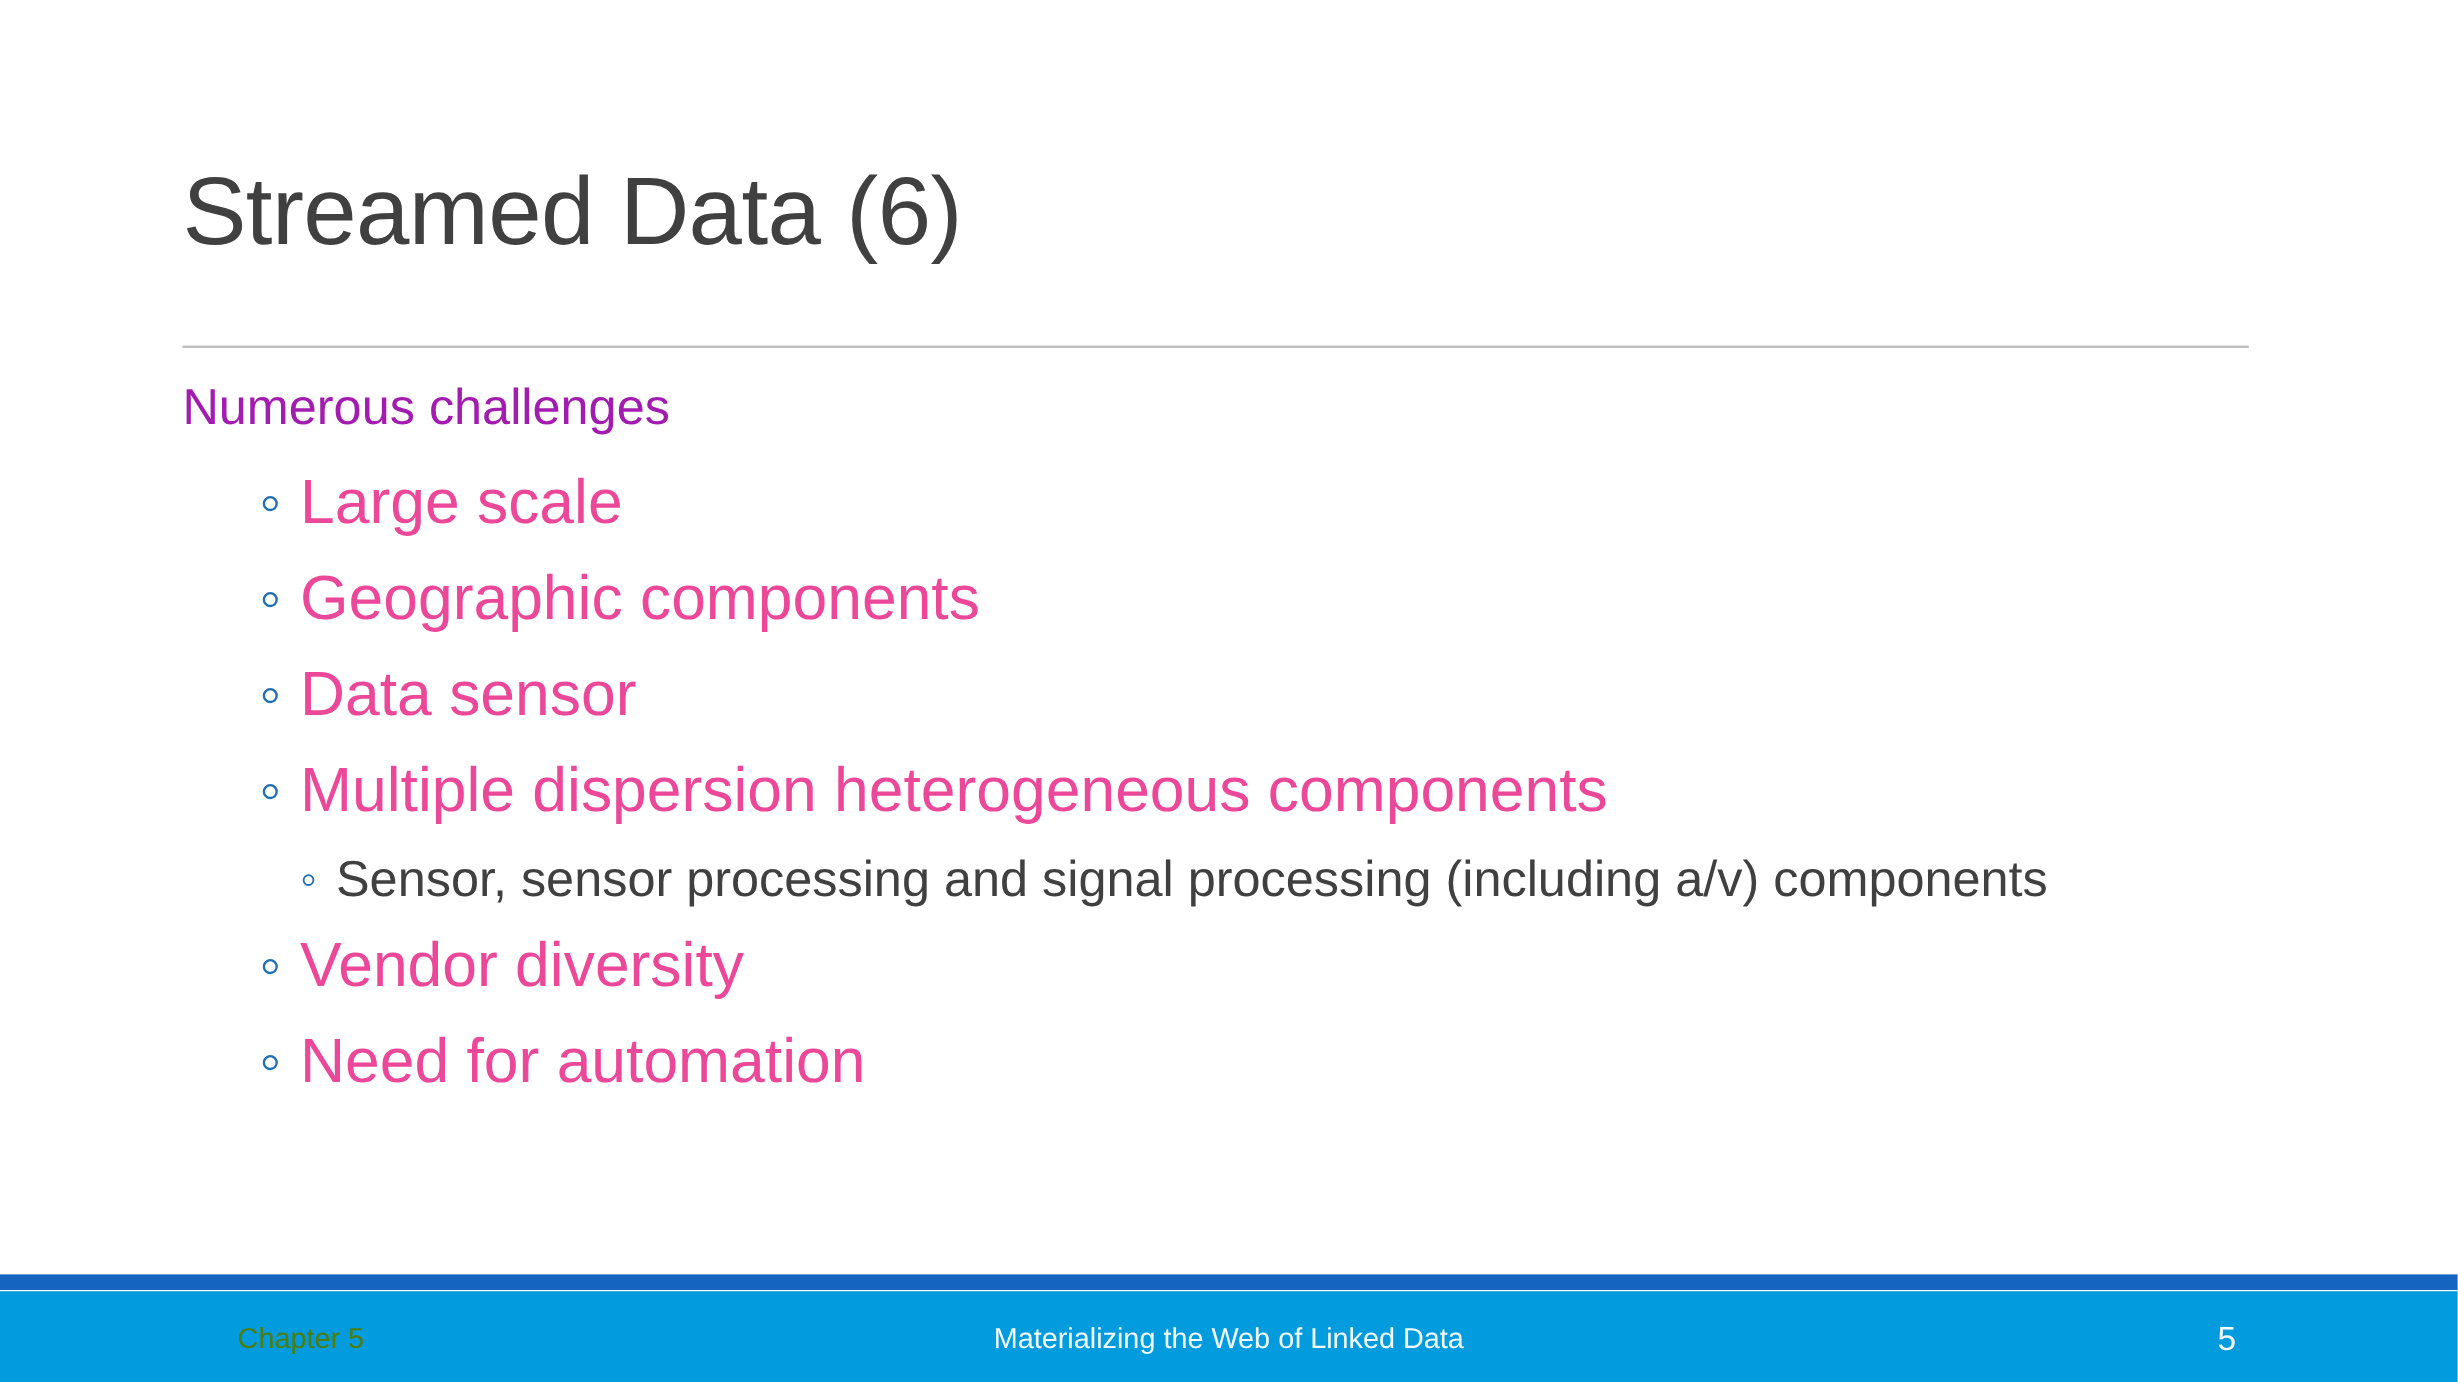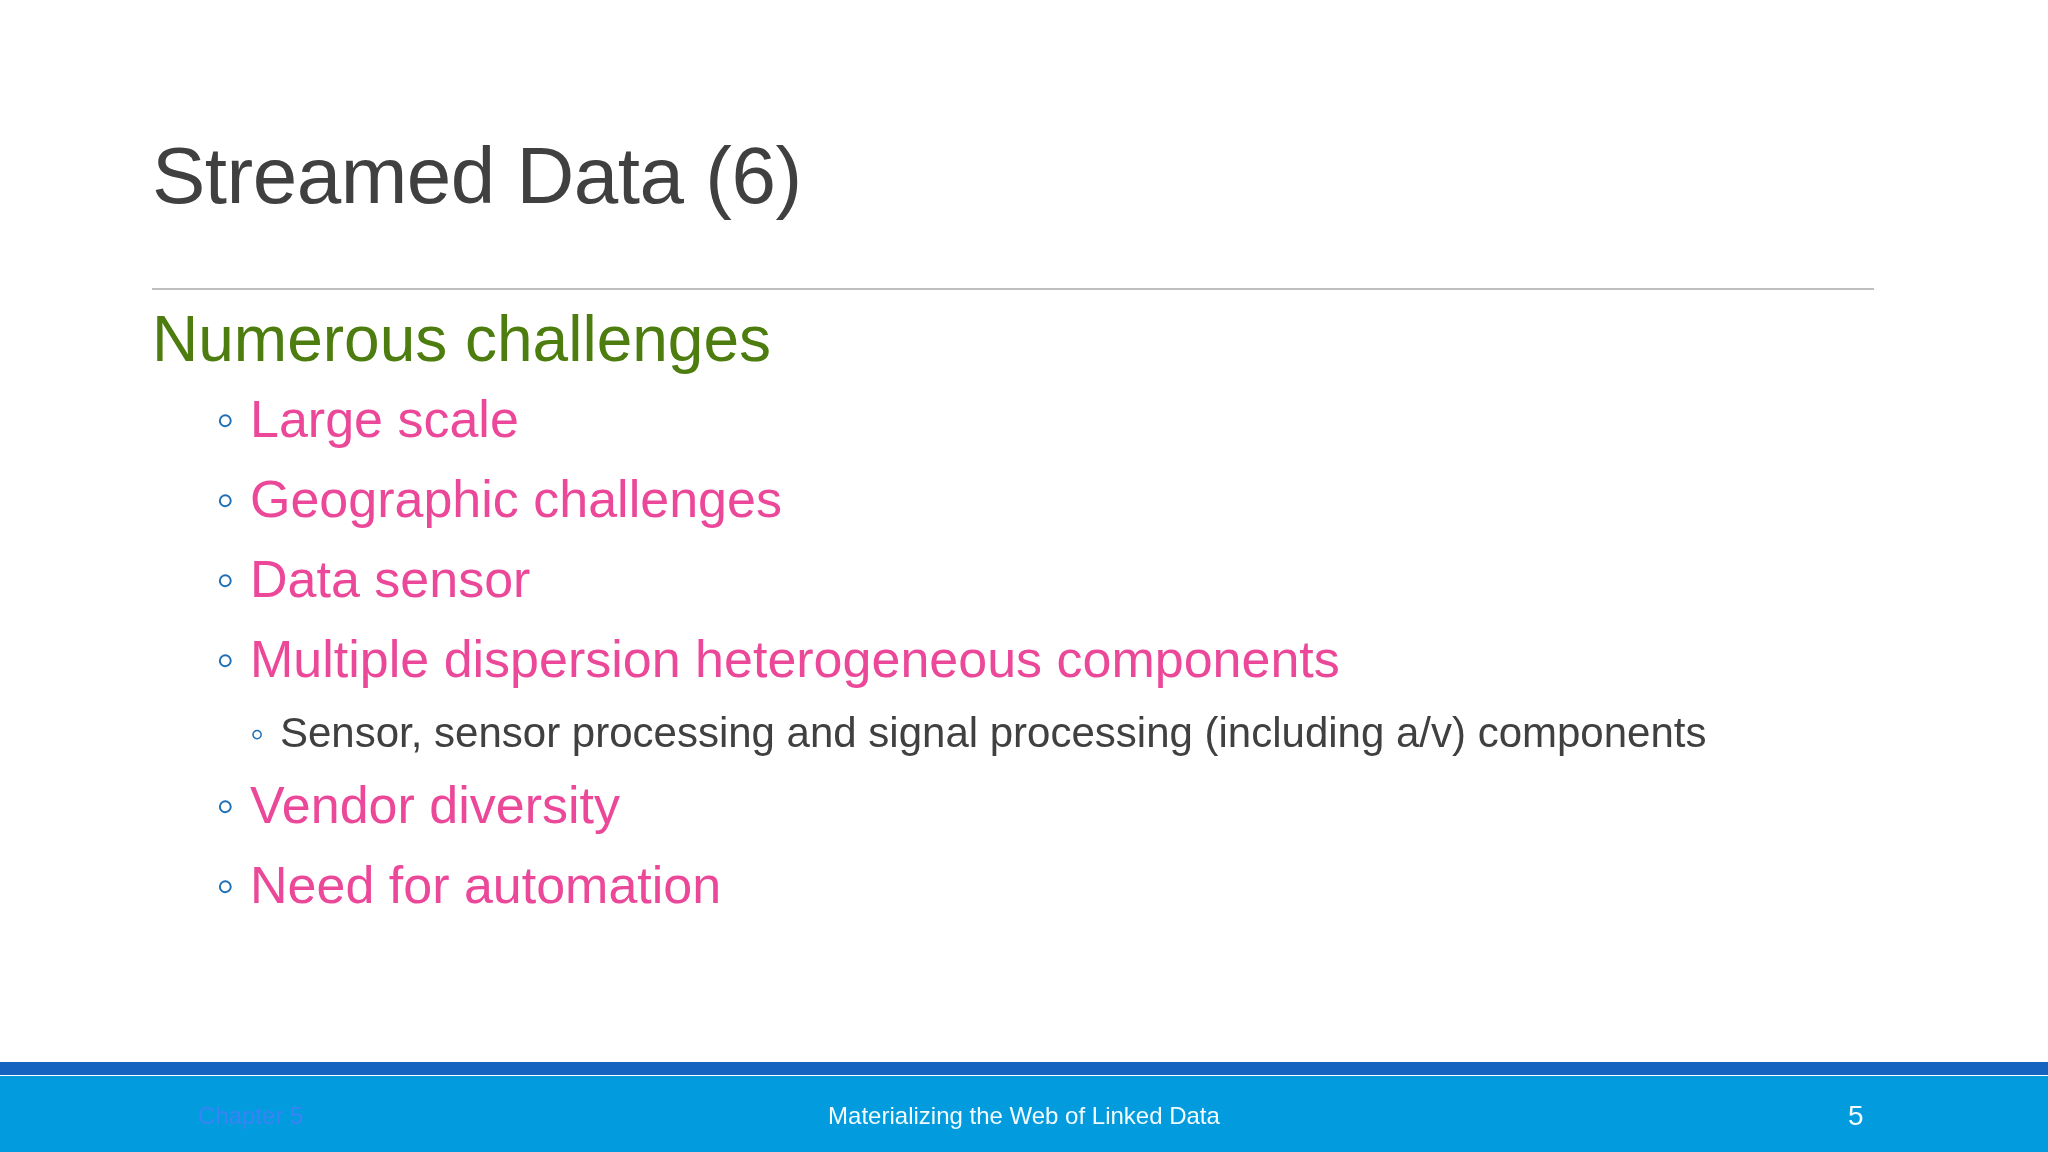--- a/index.html
+++ b/index.html
@@ -50,23 +50,23 @@
   .body-block {
     position: absolute;
     left: 152px;
     top: 304px;
     width: 1760px;
   }
 
   .lvl1 {
     font-family: "Liberation Sans", sans-serif;
     font-weight: 300;
-    font-size: 64px;
+    font-size: 42px;
     line-height: 70px;
-    color: #4d7c0f;
+    color: #a21caf;
     margin: 0 0 10px 0;
     white-space: nowrap;
   }
 
   .lvl2 {
     display: flex;
     align-items: flex-start;
     margin: 0 0 10px 0;
     padding-left: 64px;
   }
@@ -135,21 +135,21 @@
     top: 14px;
     bottom: 0;
     background: #029cde;
   }
   .footer-left {
     position: absolute;
     left: 198px;
     top: 40px;
     font-family: "Liberation Sans", sans-serif;
     font-size: 24px;
-    color: #3b82f6;
+    color: #4d7c0f;
     white-space: nowrap;
   }
   .footer-center {
     position: absolute;
     left: 0;
     right: 0;
     top: 40px;
     text-align: center;
     font-family: Liberation Sans, sans-serif;
     font-size: 24px;
@@ -181,21 +181,21 @@
 
     <div class="lvl1">Numerous challenges</div>
 
     <div class="lvl2">
       <span class="bullet">◦</span>
       <span class="txt">Large scale</span>
     </div>
 
     <div class="lvl2">
       <span class="bullet">◦</span>
-      <span class="txt">Geographic challenges</span>
+      <span class="txt">Geographic components</span>
     </div>
 
     <div class="lvl2">
       <span class="bullet">◦</span>
       <span class="txt">Data sensor</span>
     </div>
 
     <div class="lvl2">
       <span class="bullet">◦</span>
       <span class="txt">Multiple dispersion heterogeneous components</span>

